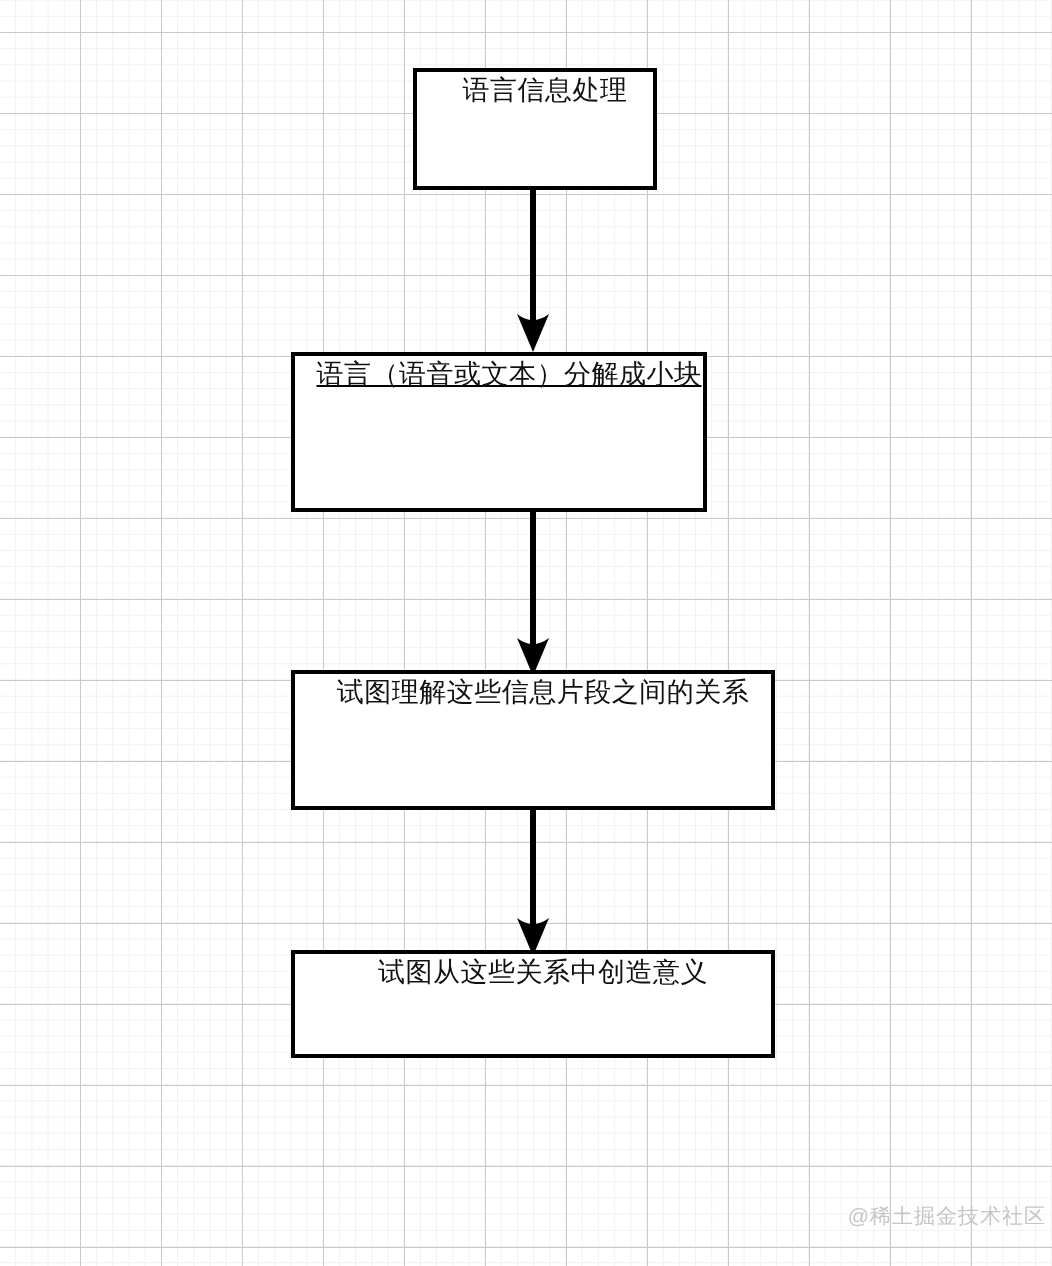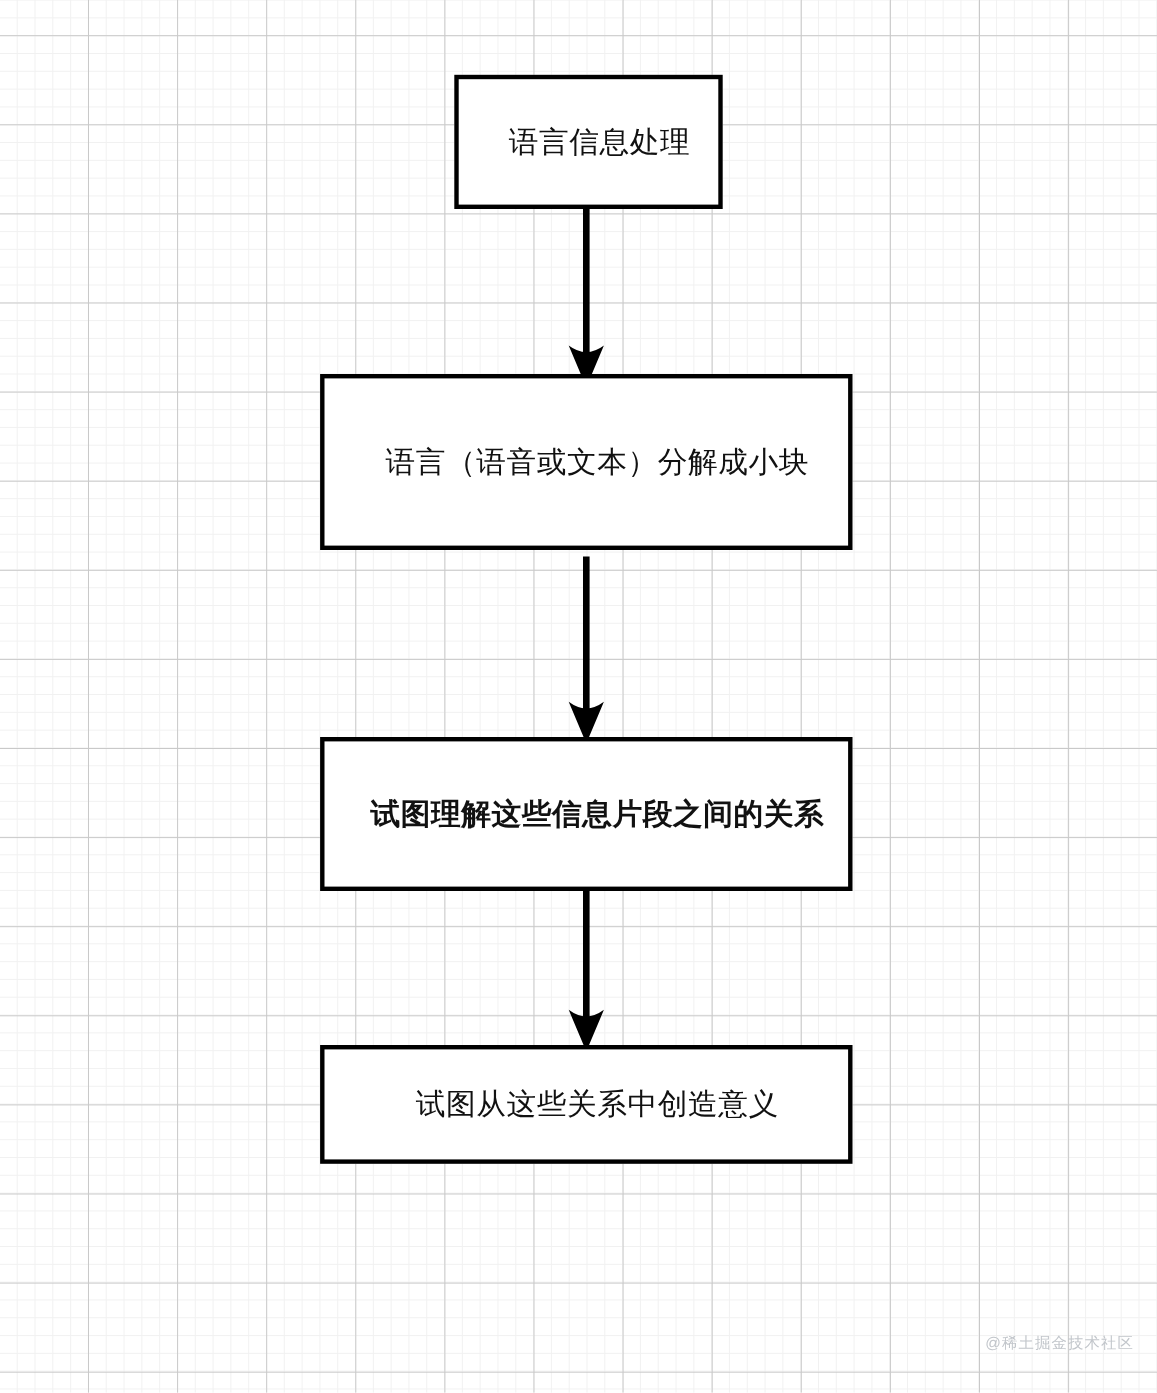--- a/index.html
+++ b/index.html
@@ -39,54 +39,53 @@
       -1px 32px;
   }
 
   
   .node {
     position: absolute;
     box-sizing: border-box;
     background: #ffffff;
     border: 4px solid #000000;
     display: flex;
-    align-items: center;
     justify-content: center;
     text-align: center;
     z-index: 3;
     padding-left: 20px;
   }
   .node-label {
     font-size: 27px;
     line-height: 1.35;
     color: #111111;
     letter-spacing: 0.5px;
     white-space: nowrap;
   }
 
   #node-1 { left: 413px; top: 68px;  width: 244px; height: 122px; }
-  #node-2 { left: 291px; top: 340px; width: 484px; height: 160px; }
-  #node-3 { left: 291px; top: 670px; width: 484px; height: 140px; font-weight: bold; }
+  #node-2 { left: 291px; top: 352px; width: 416px; height: 160px; text-decoration: underline; }
+  #node-3 { left: 291px; top: 670px; width: 484px; height: 140px; }
   #node-4 { left: 291px; top: 950px; width: 484px; height: 108px; }
 
   
   .edge {
     position: absolute;
     z-index: 2;
     overflow: visible;
   }
   .edge path { fill: #000000; stroke: none; }
   .edge line { stroke: #000000; stroke-width: 6; }
 
   
   #watermark {
     position: absolute;
-    right: 21px;
+    right: 6px;
     bottom: 36px;
-    font-size: 14px;
+    font-size: 21px;
     color: #c2c6cb;
     letter-spacing: 1px;
     z-index: 4;
     user-select: none;
     margin-left: 40px;
   }
 </style>
 </head>
 <body>
 

